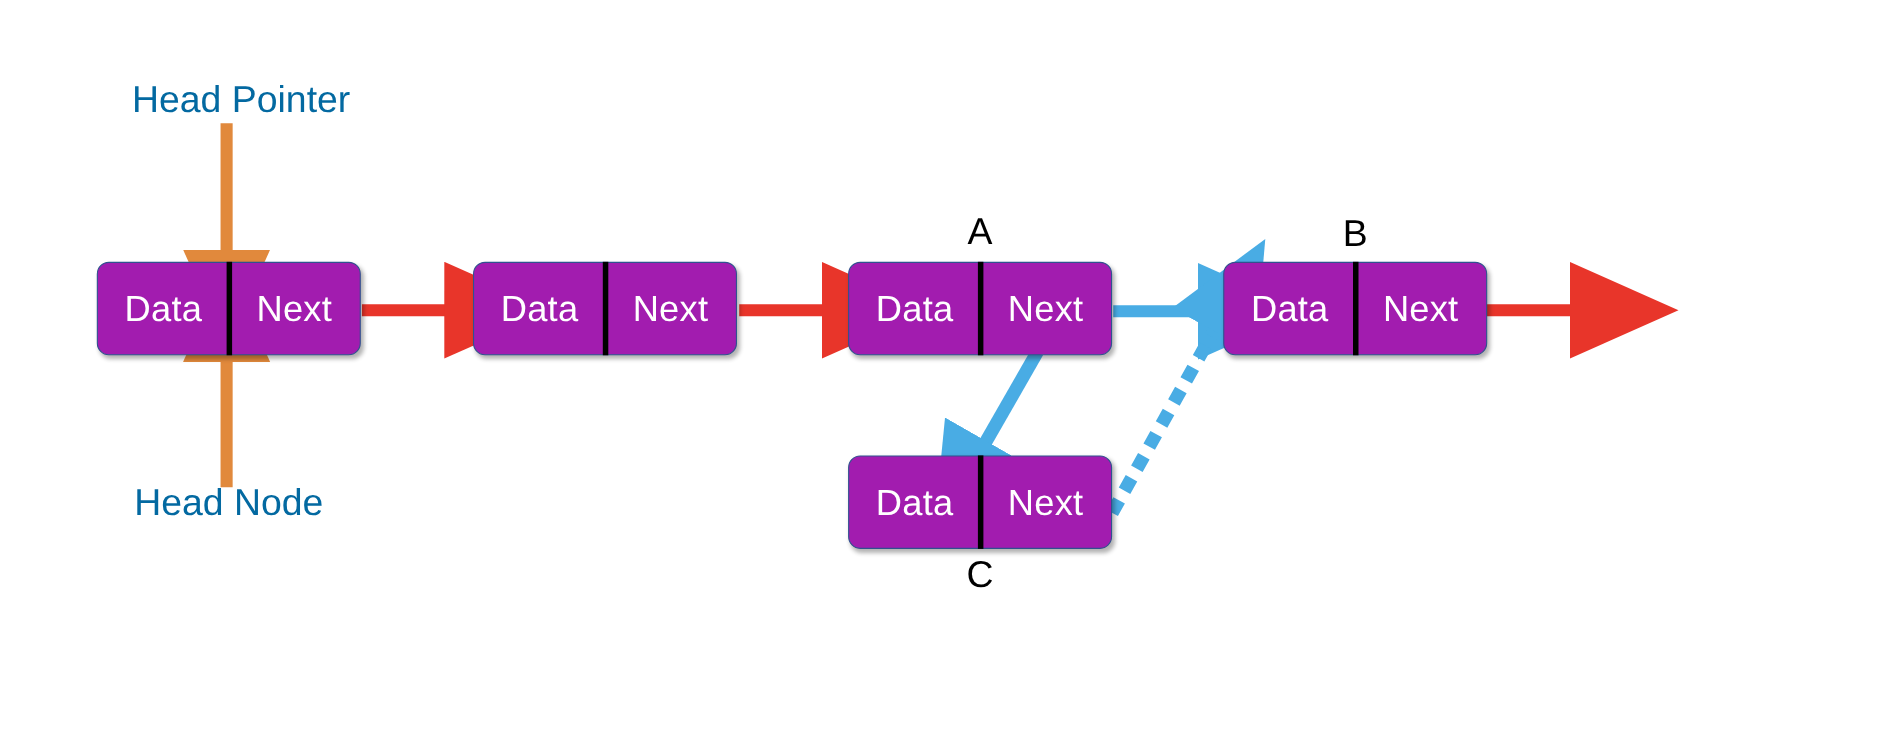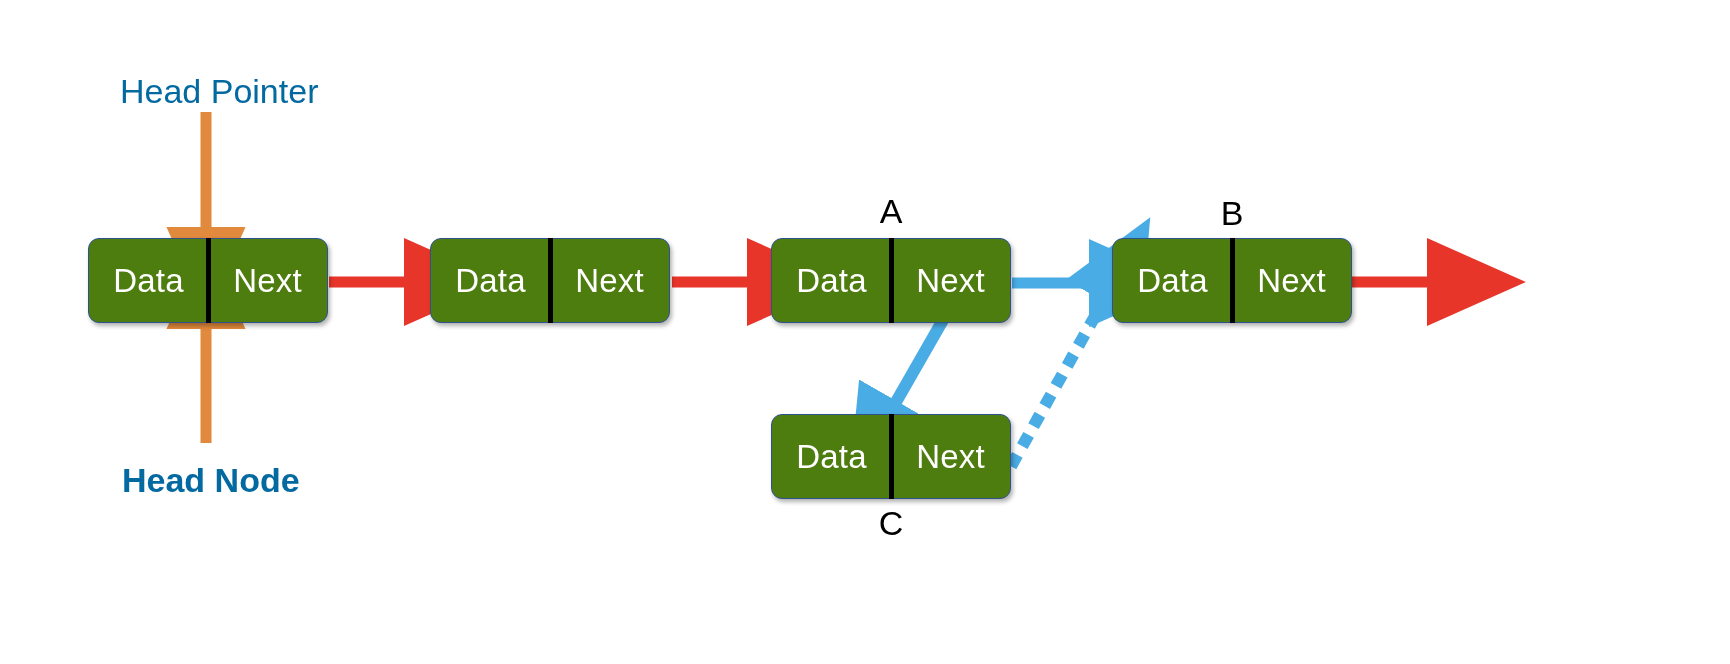--- a/index.html
+++ b/index.html
@@ -22,21 +22,21 @@
     left: 0;
     top: 0;
     width: 1730px;
     height: 664px;
   }
   .node-box {
     position: absolute;
     display: flex;
     align-items: center;
     border-radius: 11px;
-    background: #4d7c0f;
+    background: #a21caf;
     border: 1.5px solid #2f528f;
     box-sizing: border-box;
     box-shadow: 2px 3px 4px rgba(0,0,0,0.30);
   }
   .node-half {
     flex: 1 1 50%;
     display: flex;
     align-items: center;
     justify-content: center;
     color: #ffffff;
@@ -136,21 +136,21 @@
   </div>
 
   <div class="node-box" style="left:771px; top:414px; width:240px; height:85px;">
     <div class="node-half">Data</div>
     <div class="node-divider"></div>
     <div class="node-half">Next</div>
   </div>
 
   <div class="caption" style="left:120px; top:74px;">Head Pointer</div>
 
-  <div class="caption" style="left:122px; top:463px;font-weight:bold;">Head Node</div>
+  <div class="caption" style="left:122px; top:440px;">Head Node</div>
 
   <div class="node-tag" style="left:861px; top:194px; width:60px;">A</div>
 
   <div class="node-tag" style="left:1202px; top:196px; width:60px;">B</div>
 
   <div class="node-tag" style="left:861px; top:506px; width:60px;">C</div>
 
 </div>
 
 </body></html>

